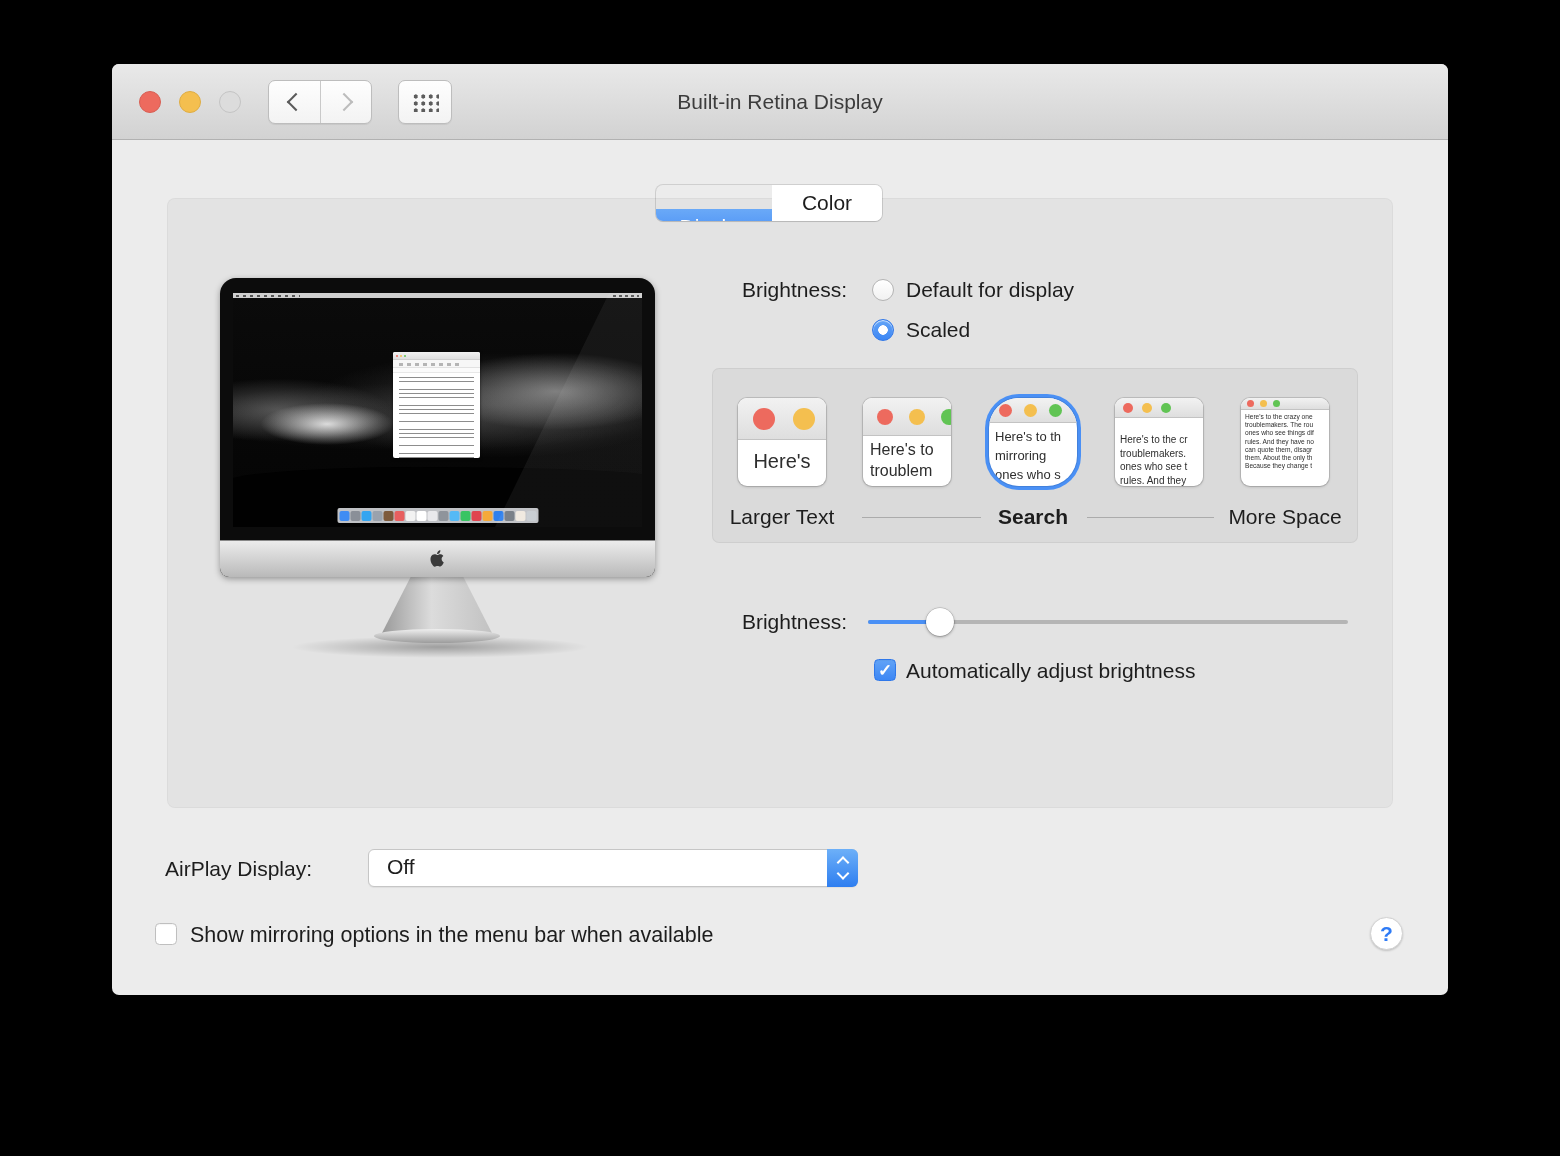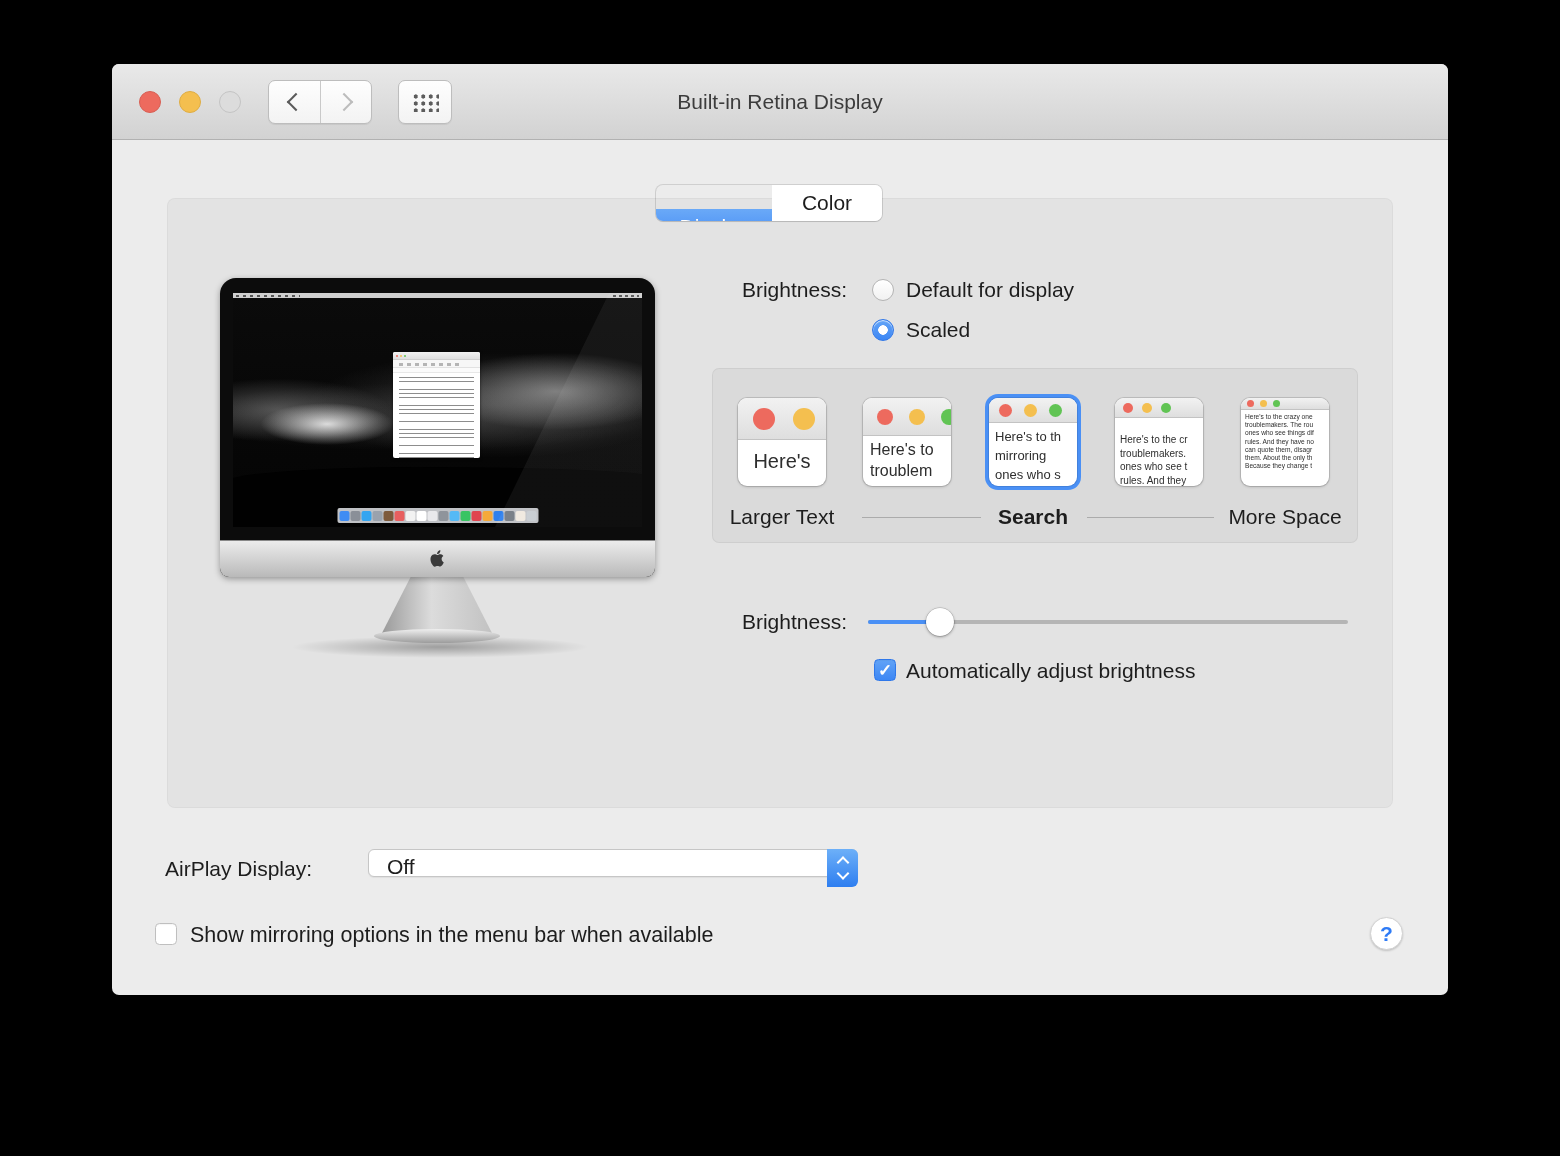--- a/index.html
+++ b/index.html
@@ -125,21 +125,21 @@
   .scaled-panel { position:absolute; left:600px; top:304px; width:646px; height:175px;
                   background:#dadada; border-radius:7px; box-shadow:inset 0 0 0 1px rgba(0,0,0,.05); }
   .thumb { position:absolute; top:30px; width:88px; height:88px; background:#fff; border-radius:9px;
            overflow:hidden; box-shadow:0 0 0 1px rgba(0,0,0,.12), 0 1px 3px rgba(0,0,0,.18); }
   .thumb.selected { box-shadow:0 0 0 1px rgba(0,0,0,.1), 0 0 0 4px #4a90f5; }
   .thumb-bar { display:flex; align-items:center; background:linear-gradient(#f2f2f2,#dedede);
                border-bottom:1px solid #c3c3c3; }
   .dot { border-radius:50%; flex:none; }
   .dot.red{background:#ed6a5e;} .dot.yel{background:#f4bf4f;} .dot.grn{background:#61c454;}
   .thumb-body { color:#2e2e2e; white-space:nowrap; }
-  .t1{left:26px;}  .t2{left:151px;} .t3{left:277px;} .t4{left:403px;} .t5{left:529px;}
+  .t1{left:26px;}  .t2{left:151px;} .t3{left:277px;border-radius:30px;} .t4{left:403px;} .t5{left:529px;}
   .t1 .thumb-bar{height:42px; padding-left:15px; gap:18px;} .t1 .dot{width:22px;height:22px;}
   .t2 .thumb-bar{height:38px; padding-left:14px; gap:16px;} .t2 .dot{width:16px;height:16px;}
   .t3 .thumb-bar{height:25px; padding-left:10px; gap:12px;} .t3 .dot{width:13px;height:13px;}
   .t4 .thumb-bar{height:20px; padding-left:8px;  gap:9px;}  .t4 .dot{width:10px;height:10px;}
   .t5 .thumb-bar{height:12px; padding-left:6px;  gap:6px;}  .t5 .dot{width:7px;height:7px;}
   .t1 .thumb-body{font-size:20px; line-height:26px; padding-top:8px; text-align:center;}
   .t2 .thumb-body{font-size:16px; line-height:21px; padding:3px 0 0 7px;}
   .t3 .thumb-body{font-size:13px; line-height:19px; padding:4px 0 0 6px;}
   .t4 .thumb-body{font-size:10px; line-height:13.5px; padding:3px 0 0 5px;margin-top:12px;}
   .t5 .thumb-body{font-size:6.6px; line-height:8.2px; padding:3px 0 0 4px;}
@@ -157,21 +157,21 @@
                   background:#fff; box-shadow:0 0 0 0.5px rgba(0,0,0,.2), 0 1px 3px rgba(0,0,0,.35); }
   .checkbox { position:absolute; width:22px; height:22px; border-radius:4.5px;
               background:#fff; border:1px solid #bfbfbf; box-shadow:inset 0 1px 1px rgba(0,0,0,.04); }
   .checkbox.checked { background:linear-gradient(#61a3f7,#3d87f4); border:1px solid #2f78ea;
               color:#fff; font-size:17px; font-weight:bold; text-align:center; line-height:21px; }
   .cb-auto { left:762px; top:595px; }
   .auto-label { left:794px; top:594px; }
 
   
   .airplay-label { left:53px; top:792px; }
-  .dropdown { position:absolute; left:256px; top:785px; width:490px; height:28px; background:#fff;
+  .dropdown { position:absolute; left:256px; top:785px; width:490px; height:38px; background:#fff;
               border:1px solid #c6c6c6; border-radius:6px; box-shadow:0 1px 1px rgba(0,0,0,.06); }
   .dropdown-value { position:absolute; left:18px; top:5px; font-size:21px; color:#1d1d1d; }
   .dropdown-stepper { position:absolute; right:-1px; top:-1px; width:31px; height:38px;
               background:linear-gradient(#6db0f8,#2e7ef0); border-radius:0 6px 6px 0; }
   .st-chev { position:absolute; left:50%; width:9px; height:9px;
              border-left:2.5px solid #fff; border-top:2.5px solid #fff; }
   .st-up   { top:9px;  transform:translateX(-50%) rotate(45deg); }
   .st-down { bottom:9px; transform:translateX(-50%) rotate(-135deg); }
 
   

